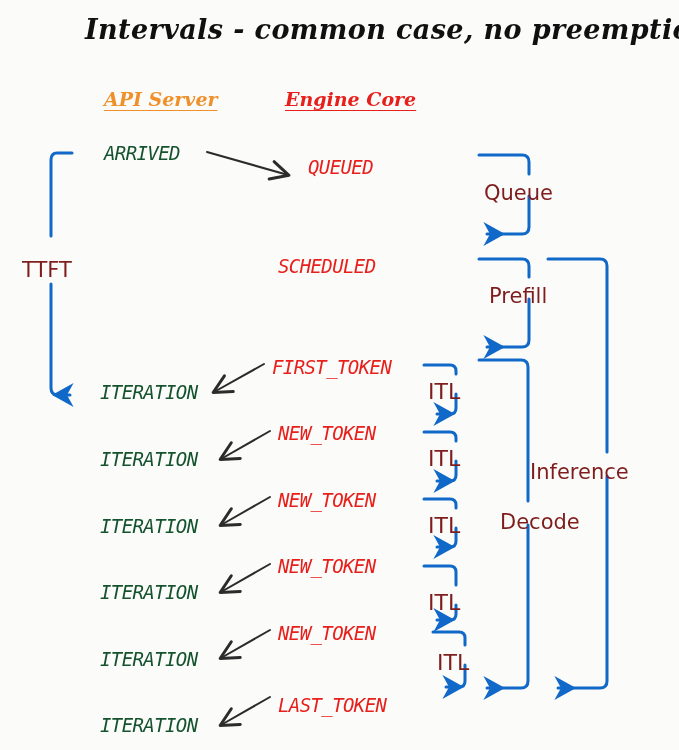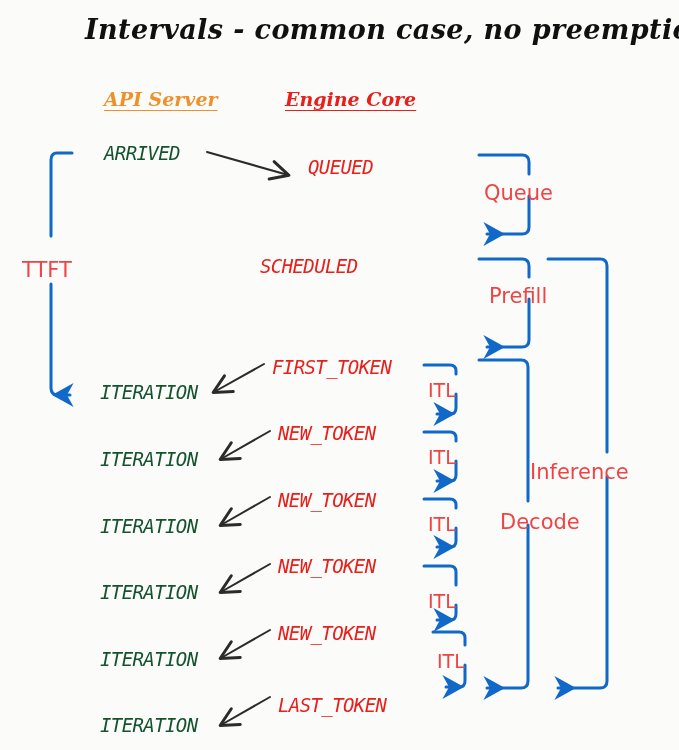--- a/index.html
+++ b/index.html
@@ -52,23 +52,23 @@
     font-style: italic;
     font-size: 19px;
     letter-spacing: -0.6px;
   }
   .state.orange { color: #14532d; }
   .state.red    { color: #e8201c; }
   
   .ivl {
     font-family: "DejaVu Sans", sans-serif;
     font-size: 21px;
-    color: #ef4444;
+    color: #7f1d1d;
   }
-  .ivl.small { font-size: 19px; }
+  .ivl.small { font-size: 22px; }
 </style>
 </head>
 <body>
 
 <div id="canvas">
 
   <svg id="wires" viewBox="0 0 679 750">
     <defs>
       <marker id="blueArrow" markerWidth="9" markerHeight="9" refX="7.2" refY="4.5" orient="auto" markerUnits="strokeWidth">
         <path d="M8.4,0.5 L1.2,4.5 L8.4,8.5 L6.2,4.5 Z" fill="#1068c8"></path>
@@ -145,21 +145,21 @@
 
   <div class="lbl state orange" style="left:104px; top:144px;">ARRIVED</div>
   <div class="lbl state orange" style="left:100px; top:383px;">ITERATION</div>
   <div class="lbl state orange" style="left:100px; top:450px;">ITERATION</div>
   <div class="lbl state orange" style="left:100px; top:517px;">ITERATION</div>
   <div class="lbl state orange" style="left:100px; top:583px;">ITERATION</div>
   <div class="lbl state orange" style="left:100px; top:650px;">ITERATION</div>
   <div class="lbl state orange" style="left:100px; top:716px;">ITERATION</div>
 
   <div class="lbl state red" style="left:308px; top:158px;">QUEUED</div>
-  <div class="lbl state red" style="left:260px; top:257px;text-align:center;">SCHEDULED</div>
+  <div class="lbl state red" style="left:278px; top:257px;text-align:center;">SCHEDULED</div>
   <div class="lbl state red" style="left:272px; top:358px;">FIRST_TOKEN</div>
   <div class="lbl state red" style="left:278px; top:424px;">NEW_TOKEN</div>
   <div class="lbl state red" style="left:278px; top:491px;">NEW_TOKEN</div>
   <div class="lbl state red" style="left:278px; top:557px;">NEW_TOKEN</div>
   <div class="lbl state red" style="left:278px; top:624px;">NEW_TOKEN</div>
   <div class="lbl state red" style="left:278px; top:696px;">LAST_TOKEN</div>
 
   <div class="lbl ivl" style="left:22px; top:260px;">TTFT</div>
   <div class="lbl ivl" style="left:484px; top:183px;">Queue</div>
   <div class="lbl ivl" style="left:489px; top:286px;">Prefill</div>

